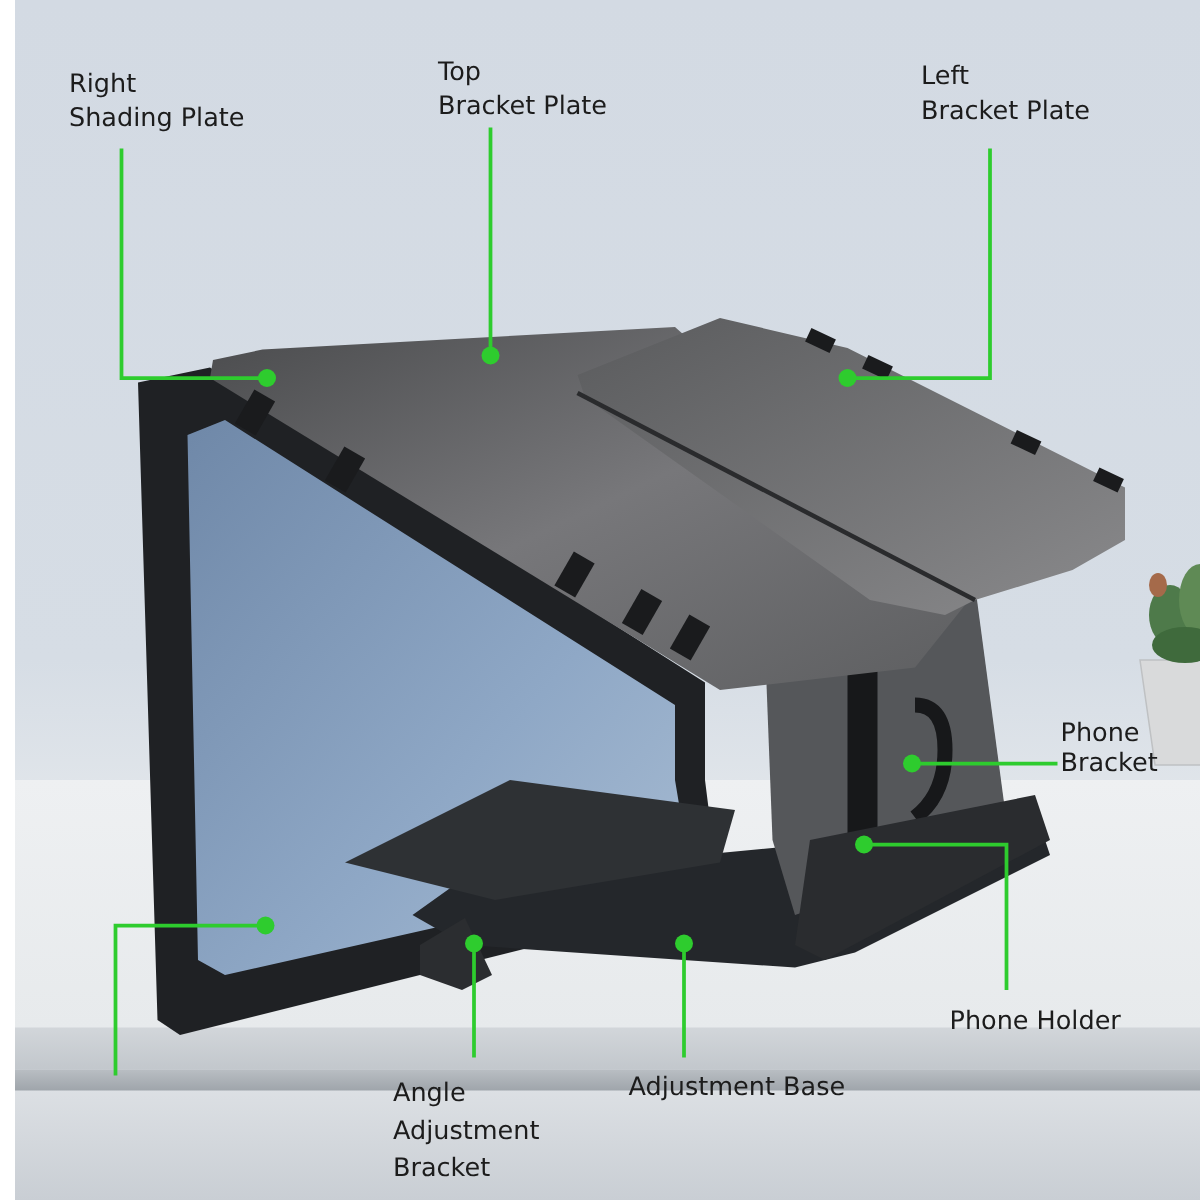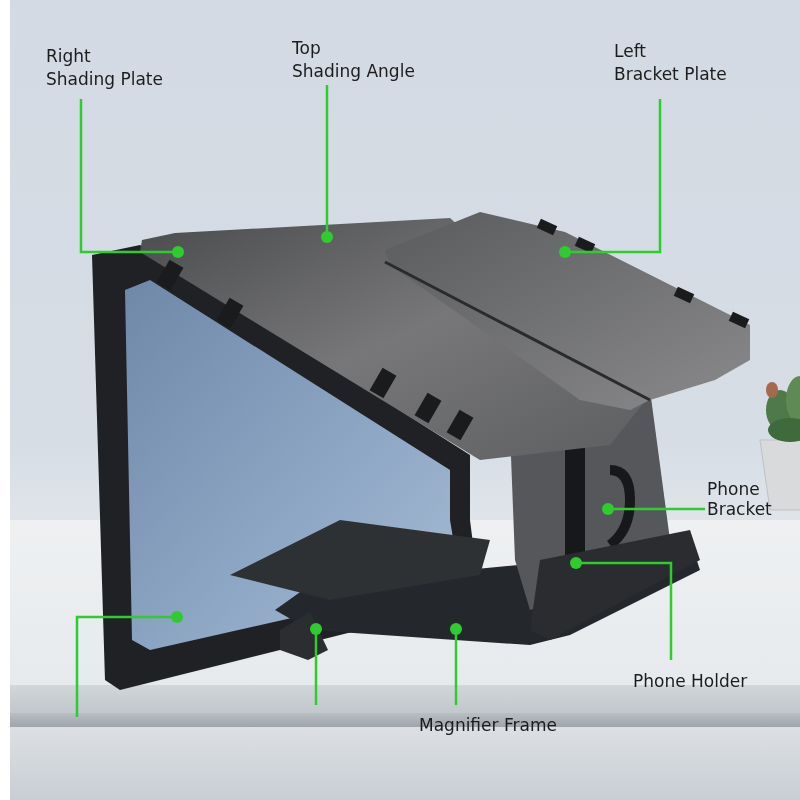--- a/index.html
+++ b/index.html
@@ -93,20 +93,23 @@
       <circle cx="566" cy="563" r="6"></circle>
       <circle cx="167" cy="617" r="6"></circle>
       <circle cx="306" cy="629" r="6"></circle>
       <circle cx="446" cy="629" r="6"></circle>
     </g>
   </svg>
 
   <div class="label" style="left:36px;top:45px">Right
 Shading Plate</div>
   <div class="label" style="left:282px;top:37px">Top
-Shading Angle</div>
+Bracket Plate</div>
   <div class="label" style="left:604px;top:40px">Left
 Bracket Plate</div>
   <div class="label" style="left:697px;top:479px;line-height:20px">Phone
 Bracket</div>
   <div class="label" style="left:623px;top:670px">Phone Holder</div>
-  <div class="label" style="left:409px;top:714px">Magnifier Frame</div>
+  <div class="label" style="left:252px;top:717px;line-height:25px">Angle
+Adjustment
+Bracket</div>
+  <div class="label" style="left:409px;top:714px">Adjustment Base</div>
 </div>
 
 </body></html>

